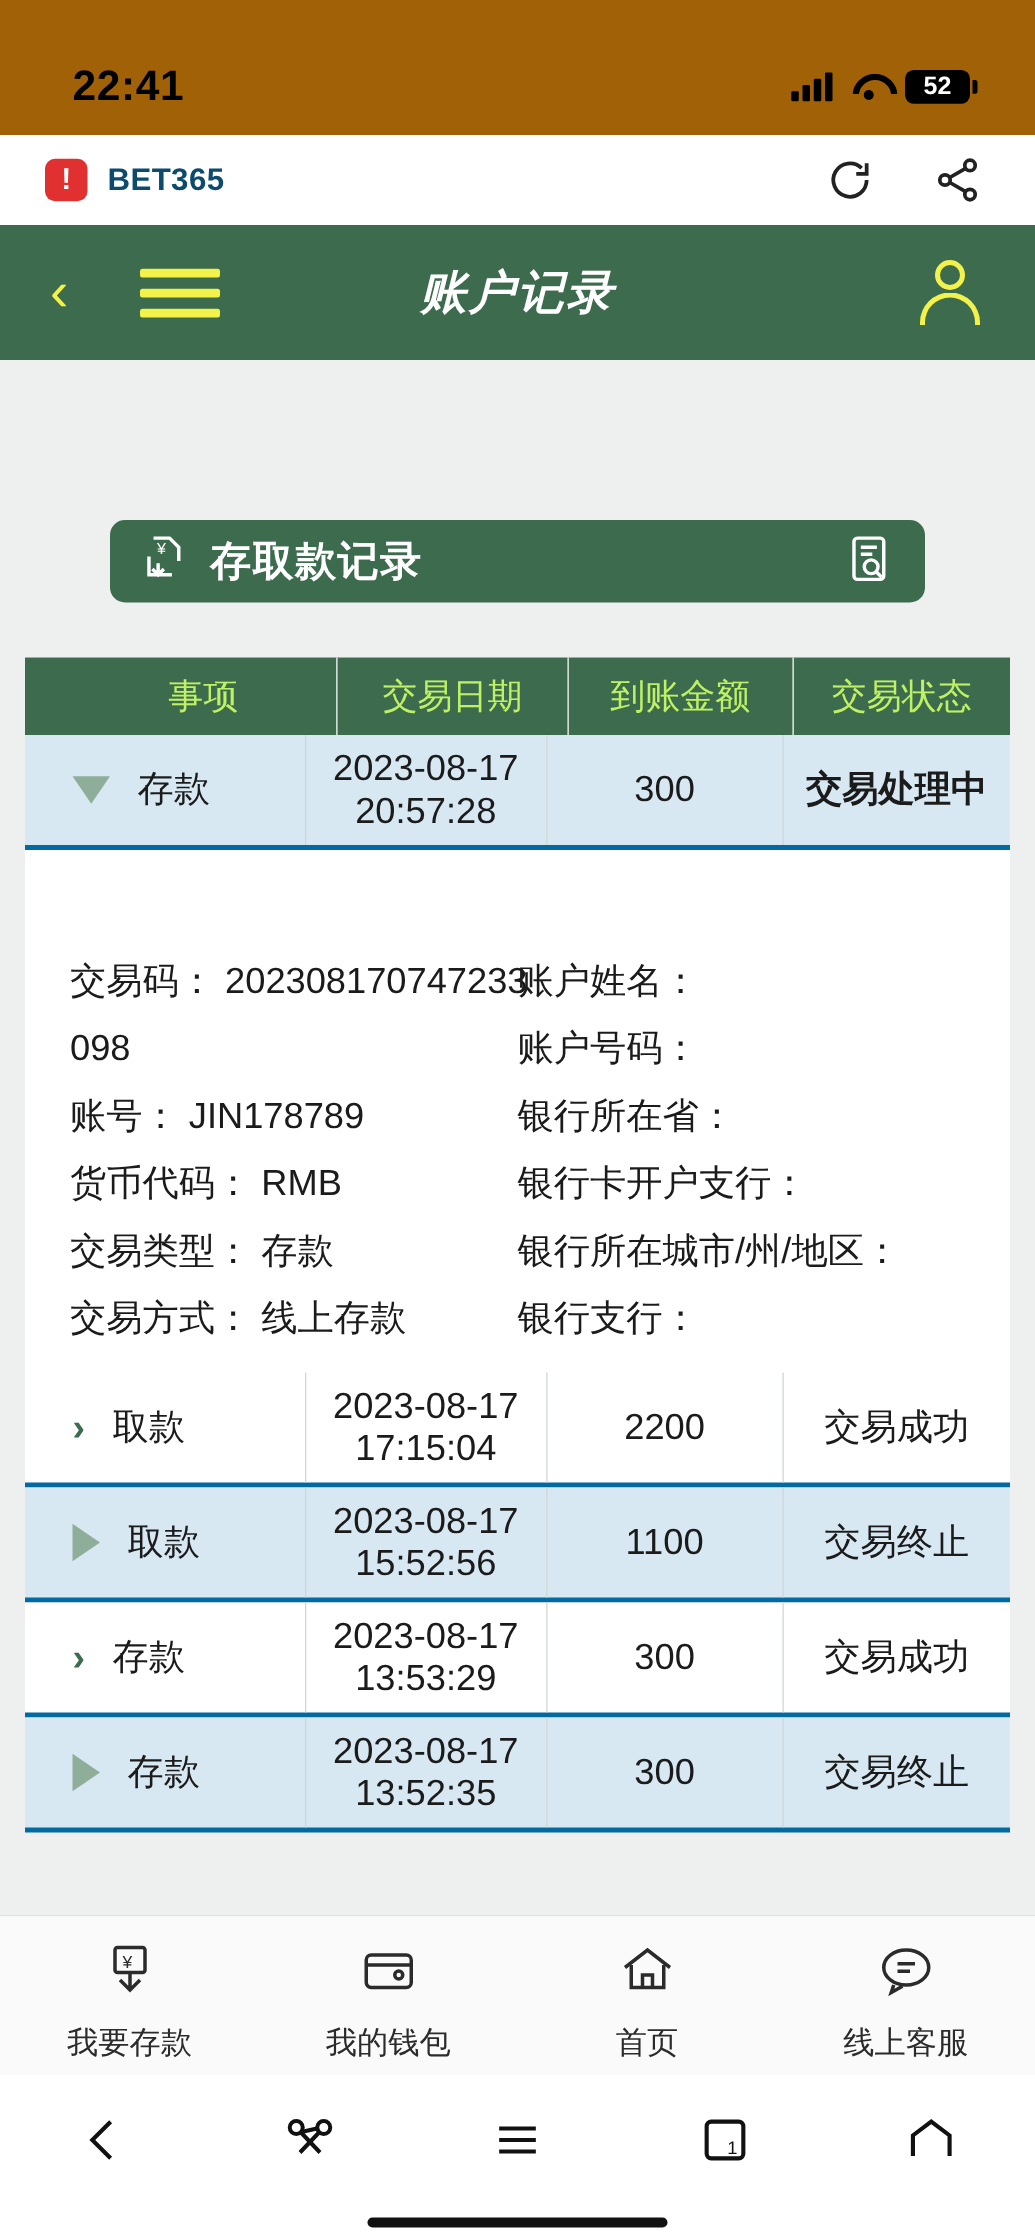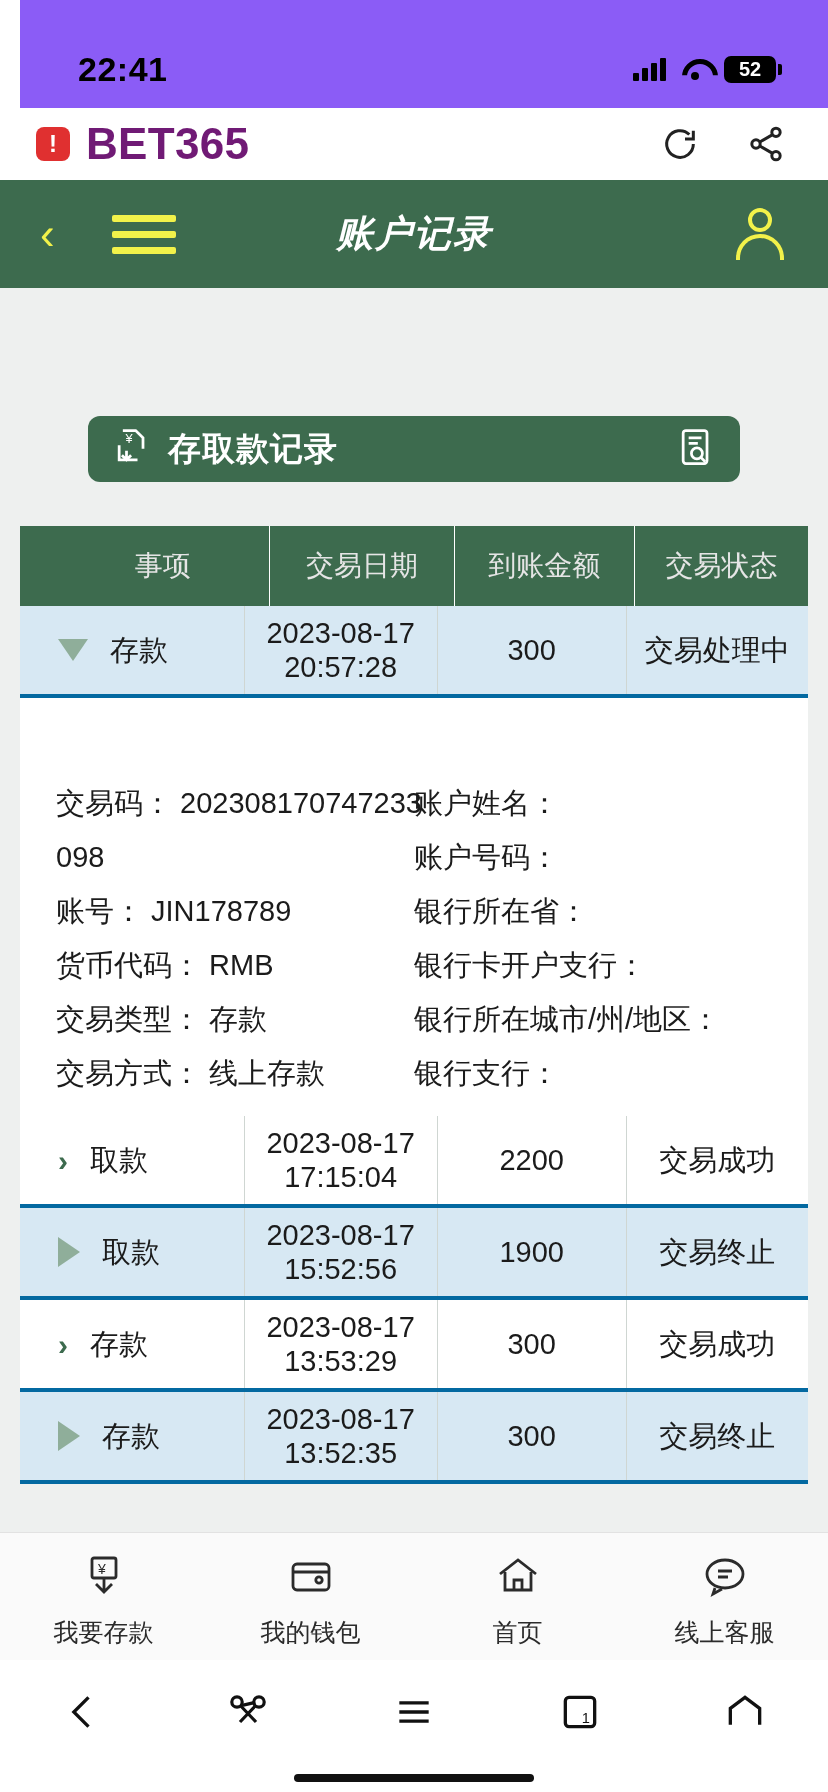--- a/index.html
+++ b/index.html
@@ -6,22 +6,22 @@
   html, body {
     width: 828px; height: 1792px;
     background: #ffffff;
     font-family: "Liberation Sans", sans-serif;
     overflow: hidden;
   }
   .phone { width: 828px; height: 1792px; position: relative; background: #fff; display: flex; flex-direction: column; }
 
   
   .statusbar {
-    height: 108px; background: #8b5cf6; display: flex; align-items: center;
-    justify-content: space-between; padding: 30px 52px 0 58px; margin-left: 20px;
+    height: 108px; background: #a16207; display: flex; align-items: center;
+    justify-content: space-between; padding: 30px 52px 0 58px;
   }
   .status-time { font-size: 34px; font-weight: 600; color: #000; letter-spacing: .5px; }
   .status-right { display: flex; align-items: center; gap: 14px; }
   .bars { display: flex; align-items: flex-end; gap: 3px; height: 24px; }
   .bars i { width: 6px; background: #000; border-radius: 1px; display: block; }
   .bars i:nth-child(1){height:8px}.bars i:nth-child(2){height:13px}
   .bars i:nth-child(3){height:18px}.bars i:nth-child(4){height:23px}
   .wifi { width: 30px; height: 24px; position: relative; }
   .wifi::before {
     content:""; position:absolute; left:2px; top:2px; width:26px; height:26px;
@@ -36,21 +36,21 @@
   
   .browserbar {
     height: 72px; background:#fff; display:flex; align-items:center;
     padding: 0 40px 0 36px; justify-content: space-between;
   }
   .brand { display:flex; align-items:center; gap: 16px; }
   .brand-badge {
     width:34px;height:34px;border-radius:8px;background:#e03030;color:#fff;
     display:flex;align-items:center;justify-content:center;font-size:24px;font-weight:700;
   }
-  .brand-name { font-size:44px; font-weight:700; color:#701a75; letter-spacing:.3px;}
+  .brand-name { font-size:25px; font-weight:700; color:#0c4a6e; letter-spacing:.3px;}
   .browser-actions { display:flex; align-items:center; gap:42px; }
   .icon-btn { width:44px; height:44px; display:flex; align-items:center; justify-content:center; }
 
   
   .appheader {
     height: 108px; background:#3d6b4e; display:flex; align-items:center;
     padding: 0 40px; position: relative;
   }
   .hdr-back { color:#f2f24a; font-size:44px; line-height:1; font-weight:400; width:46px;}
   .hdr-burger { margin-left: 26px; display:flex; flex-direction:column; gap:9px; width:64px;}
@@ -72,42 +72,42 @@
     margin: 0 88px; height: 66px; background:#3d6b4e; border-radius: 12px;
     display:flex; align-items:center; padding: 0 22px; gap: 14px; color:#fff;
   }
   .pill-title { font-size: 33px; font-weight:700; letter-spacing:1px; }
   .pill-right { margin-left:auto; }
 
   .spacer-mid { height: 44px; }
 
   
   .table { margin: 0 20px; background:#fff; }
-  .thead { display:flex; background:#3d6b4e; color:#e5e5e5; height:80px;padding-left:36px; }
+  .thead { display:flex; background:#3d6b4e; color:#bef264; height:62px;padding-left:36px; }
   .thead div {
     display:flex; align-items:center; justify-content:center;
     font-size:28px; border-right:1px solid #ffffff;
   }
   .thead div:last-child{border-right:none;}
   .c1{width:28.5%;} .c2{width:24.5%;} .c3{width:24%;} .c4{width:23%;}
 
   .trow { display:flex; height:92px; border-bottom:4px solid #0369a1; }
   .trow.alt { background:#d7e8f3; }
   .trow.plain { background:#fff; }
   .trow > div {
     display:flex; align-items:center; justify-content:center; text-align:center;
     font-size:29px; color:#1b1b1b; border-right:1px solid #cfd6d2; line-height:1.18;
   }
   .trow > div:last-child { border-right:none; }
   .cell-item { justify-content:flex-start !important; padding-left: 38px; gap: 22px; }
   .arrow-right { color:#3d6b4e; font-size:30px; font-weight:700; }
   .tri-down { width:0;height:0;border-left:15px solid transparent;border-right:15px solid transparent;border-top:22px solid #8fae9a;}
   .tri-right { width:0;height:0;border-top:15px solid transparent;border-bottom:15px solid transparent;border-left:22px solid #8fae9a;}
   .date-2 { flex-direction:column; }
-  .st-processing { color:#1b1b1b; }
+  .st-processing { color:#1b1b1b;font-weight:bold; }
   .st-success { color:#2f9e6d; }
   .st-failed { color:#e05a5a; }
 
   
   .detail { background:#fff; padding: 26px 0 10px 0; }
   .detail-grid { display:flex; padding: 0 36px; }
   .dcol { width:50%; }
   .dline { font-size:29px; color:#1b1b1b; line-height:1.45; margin-bottom:12px; white-space:nowrap; }
   .detail-gap { height: 58px; }
   .dline.wrap { white-space: normal; }
@@ -274,21 +274,21 @@
 
       <div class="trow alt">
         <div class="c1 cell-item">
           <span class="tri-right"></span>
           <span>取款</span>
         </div>
         <div class="c2 date-2">
           <span>2023-08-17</span>
           <span>15:52:56</span>
         </div>
-        <div class="c3">1900</div>
+        <div class="c3">1100</div>
         <div class="c4 st-failed">交易终止</div>
       </div>
 
       <div class="trow plain">
         <div class="c1 cell-item">
           <span class="arrow-right">›</span>
           <span>存款</span>
         </div>
         <div class="c2 date-2">
           <span>2023-08-17</span>

